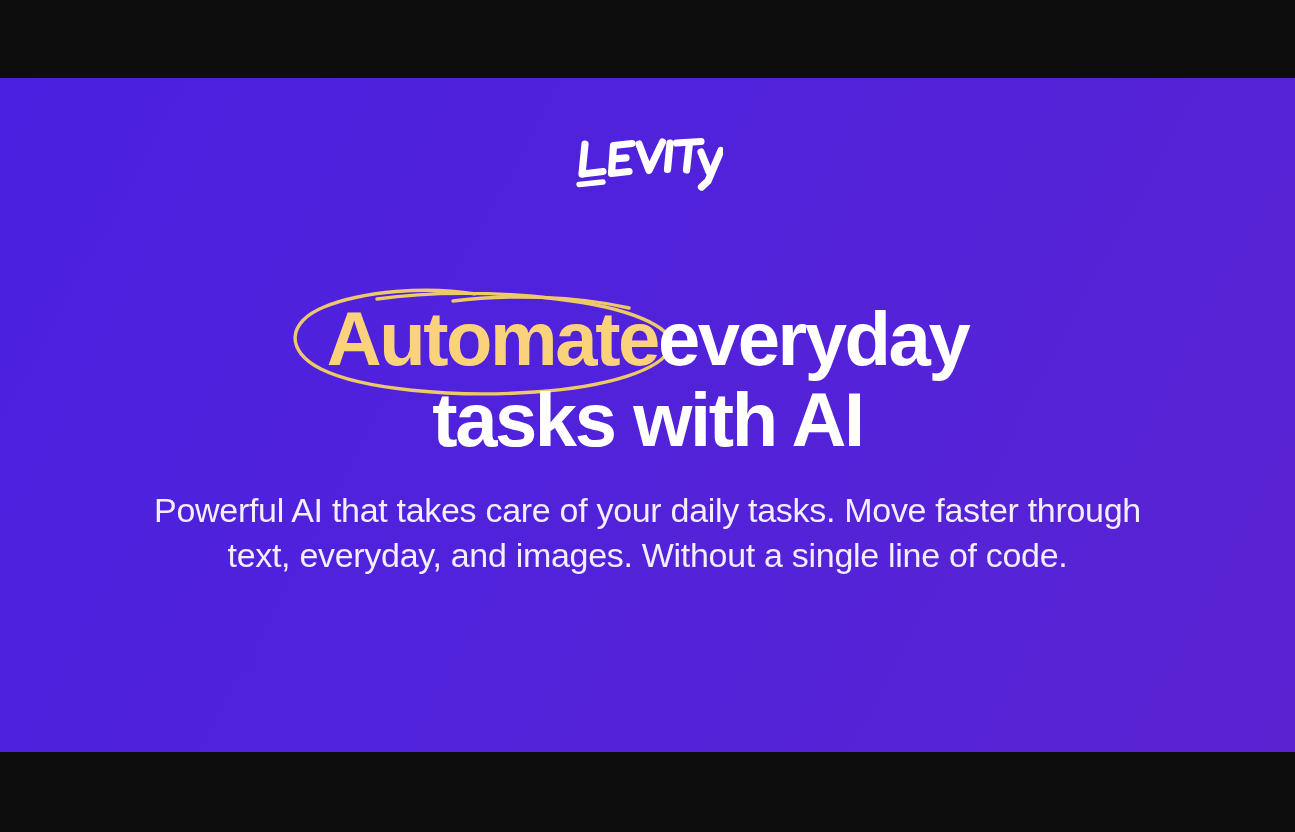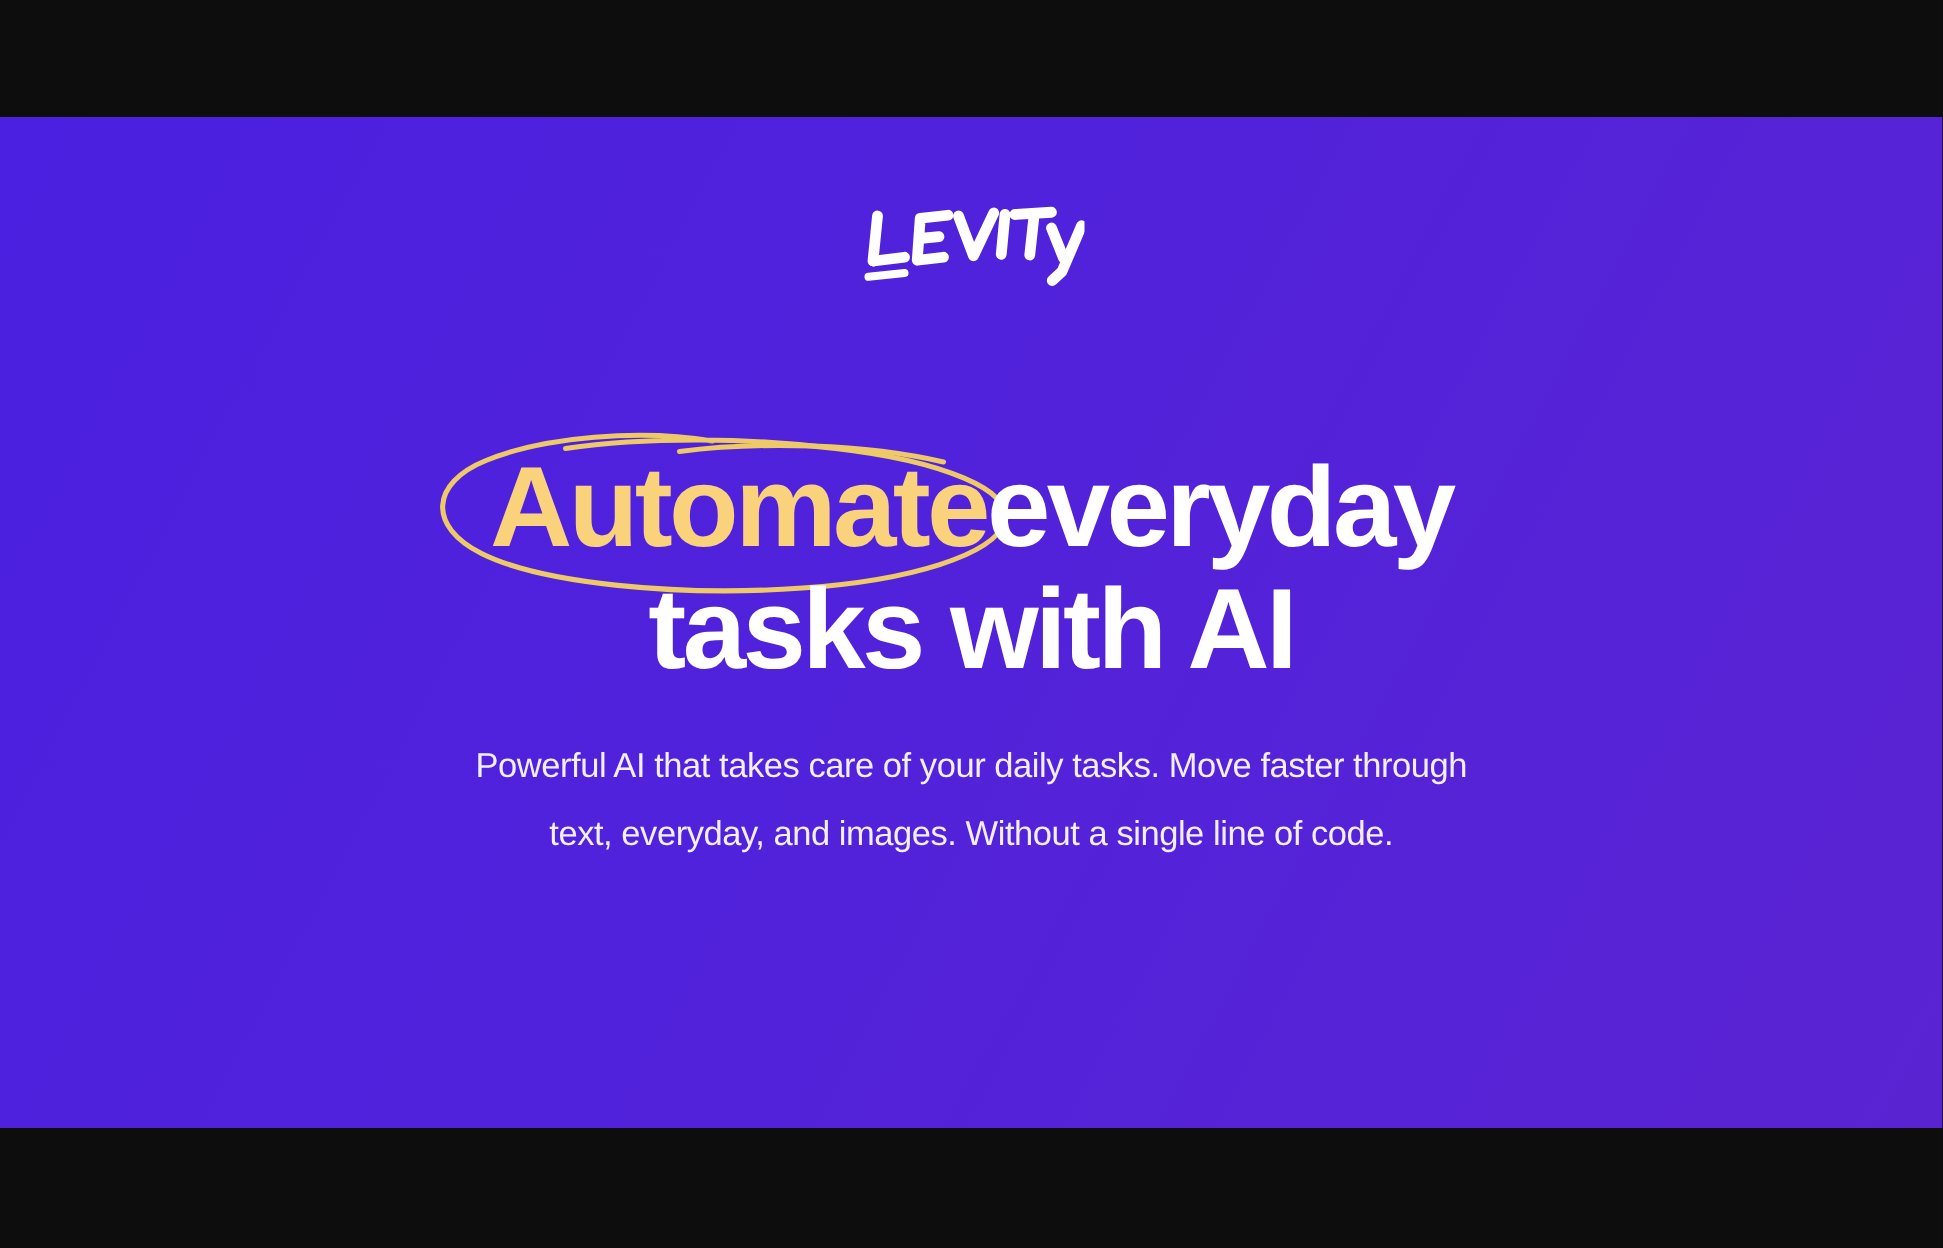--- a/index.html
+++ b/index.html
@@ -96,21 +96,21 @@
     position: absolute;
     left: 0; top: 410px;
     width: 1295px;
     text-align: center;
     z-index: 6;
   }
   .subtitle-line {
     display: block;
     font-family: "Liberation Sans", sans-serif;
     font-weight: 400;
-    font-size: 23px;
+    font-size: 34px;
     line-height: 45px;
     letter-spacing: -0.3px;
     color: #f2eefd;
     white-space: nowrap;
   }
 </style>
 </head>
 <body>
 
 <div id="page">

